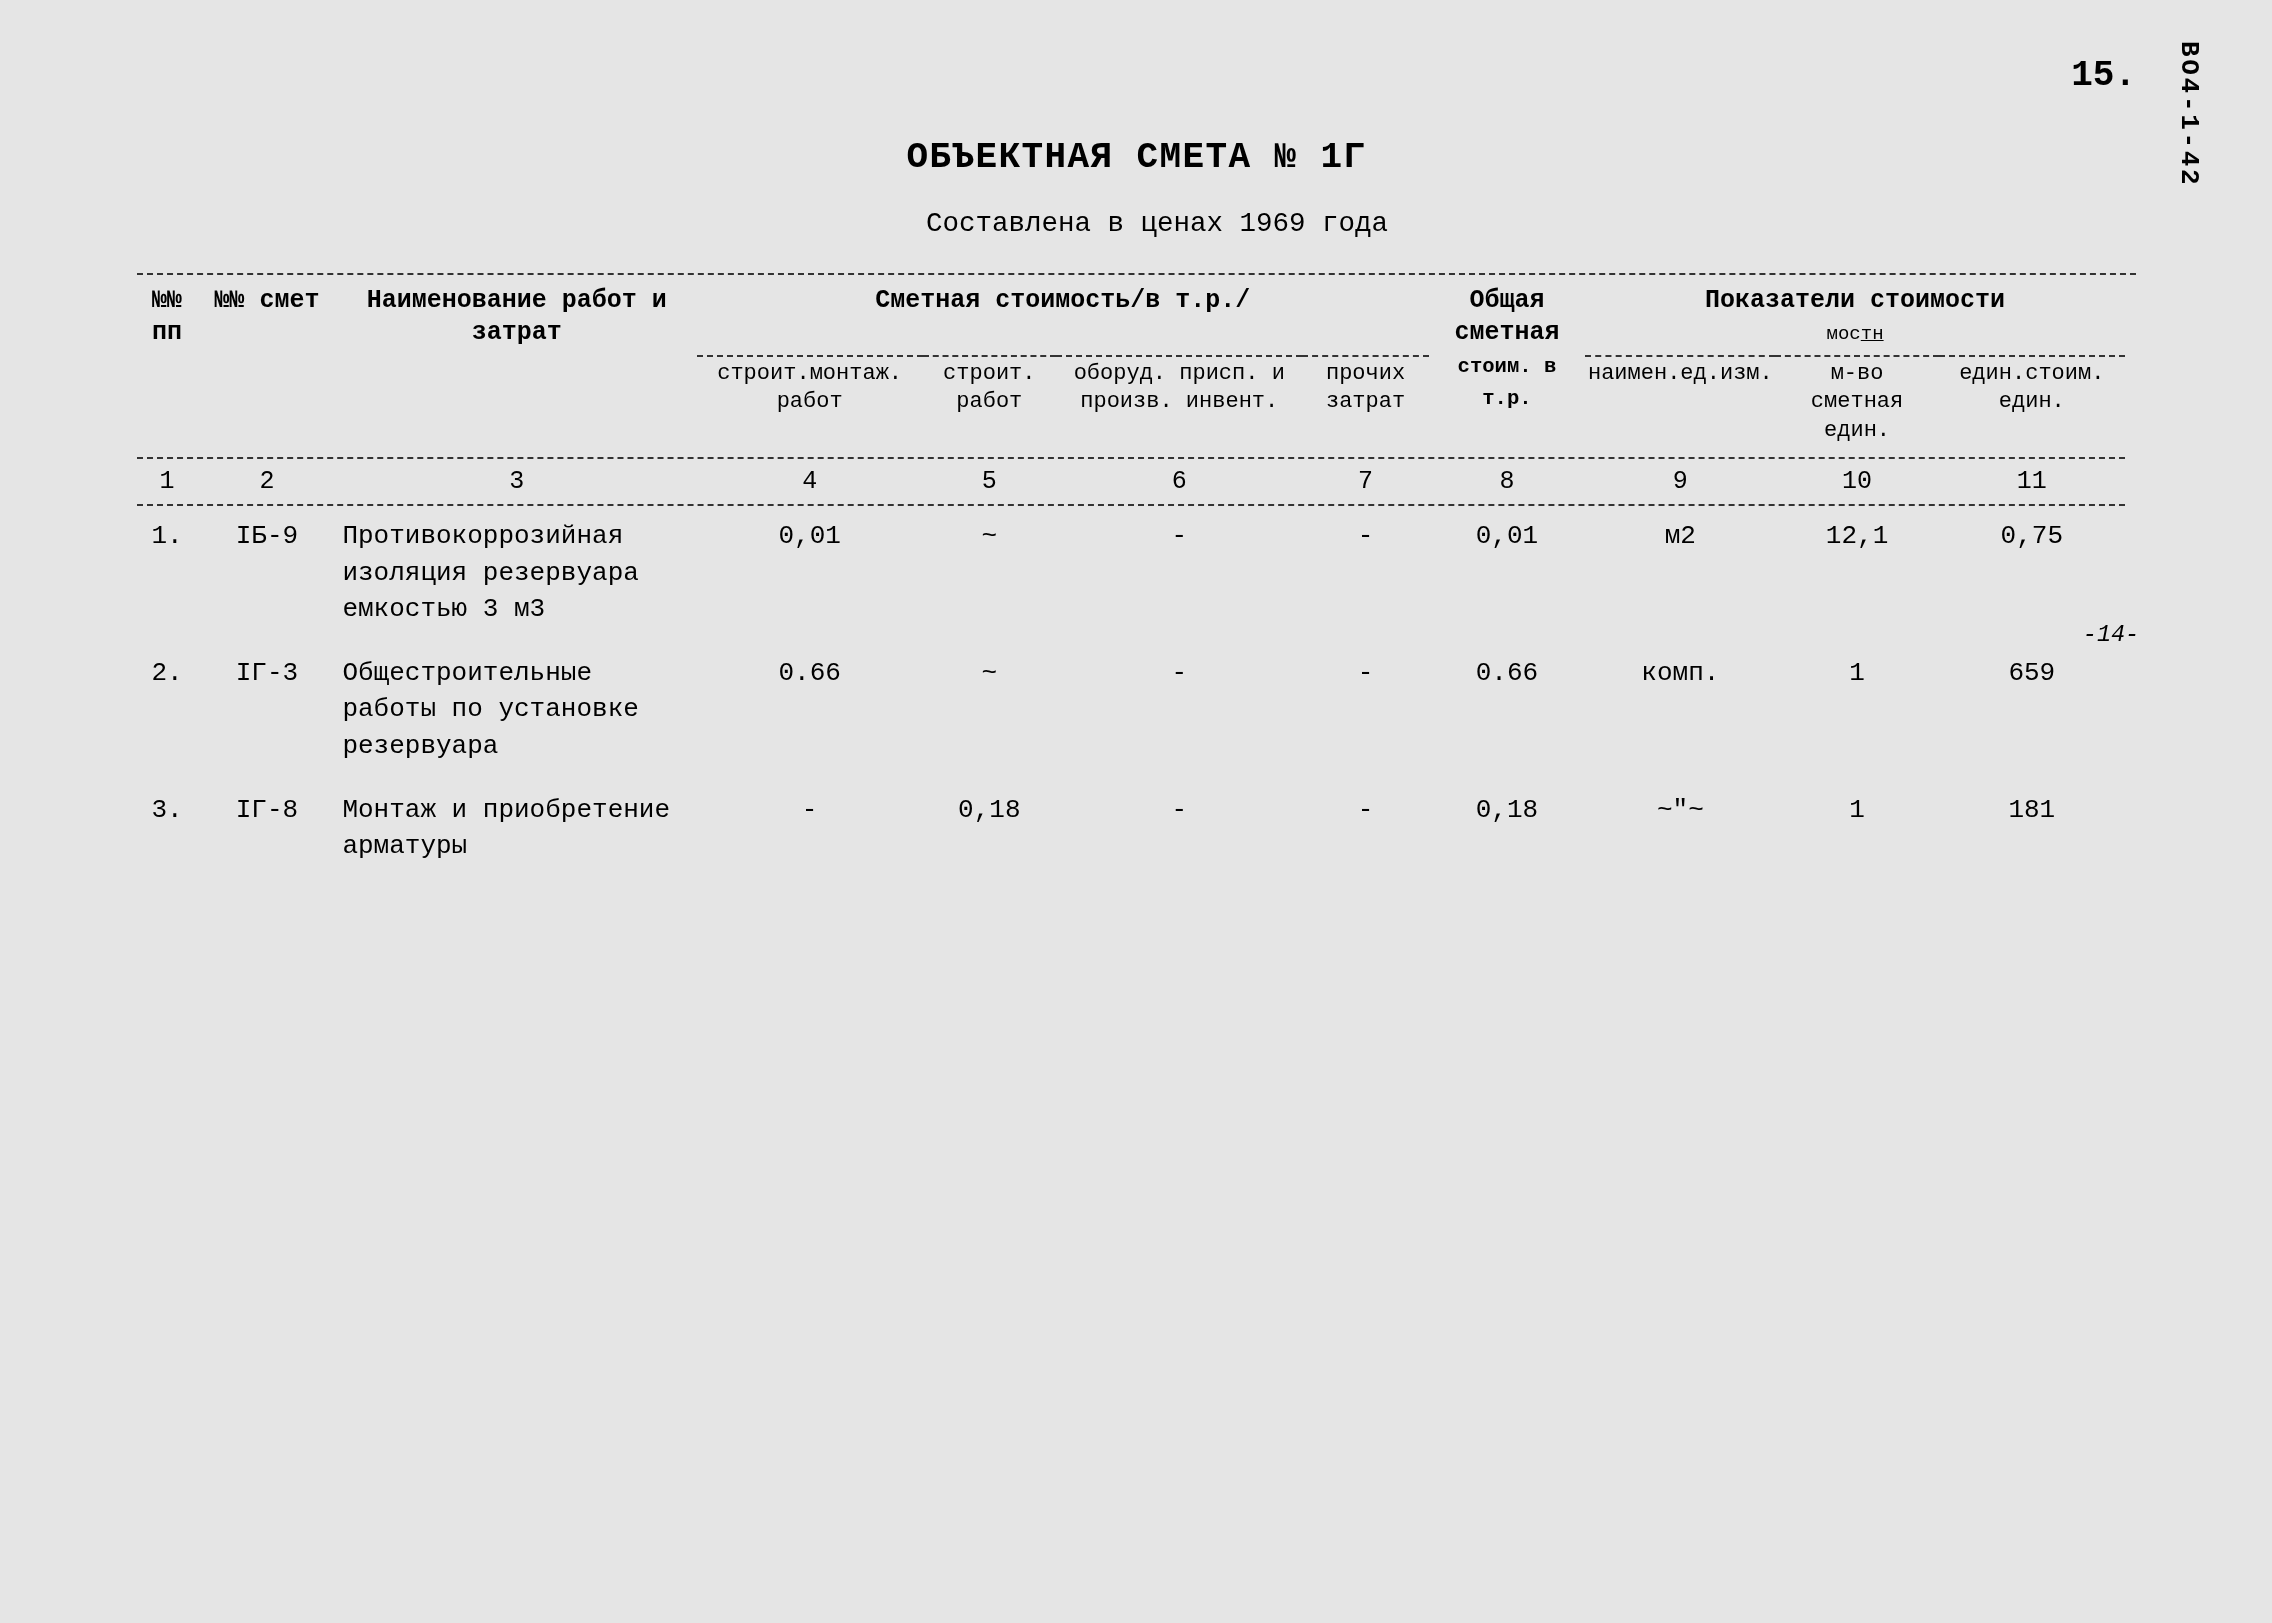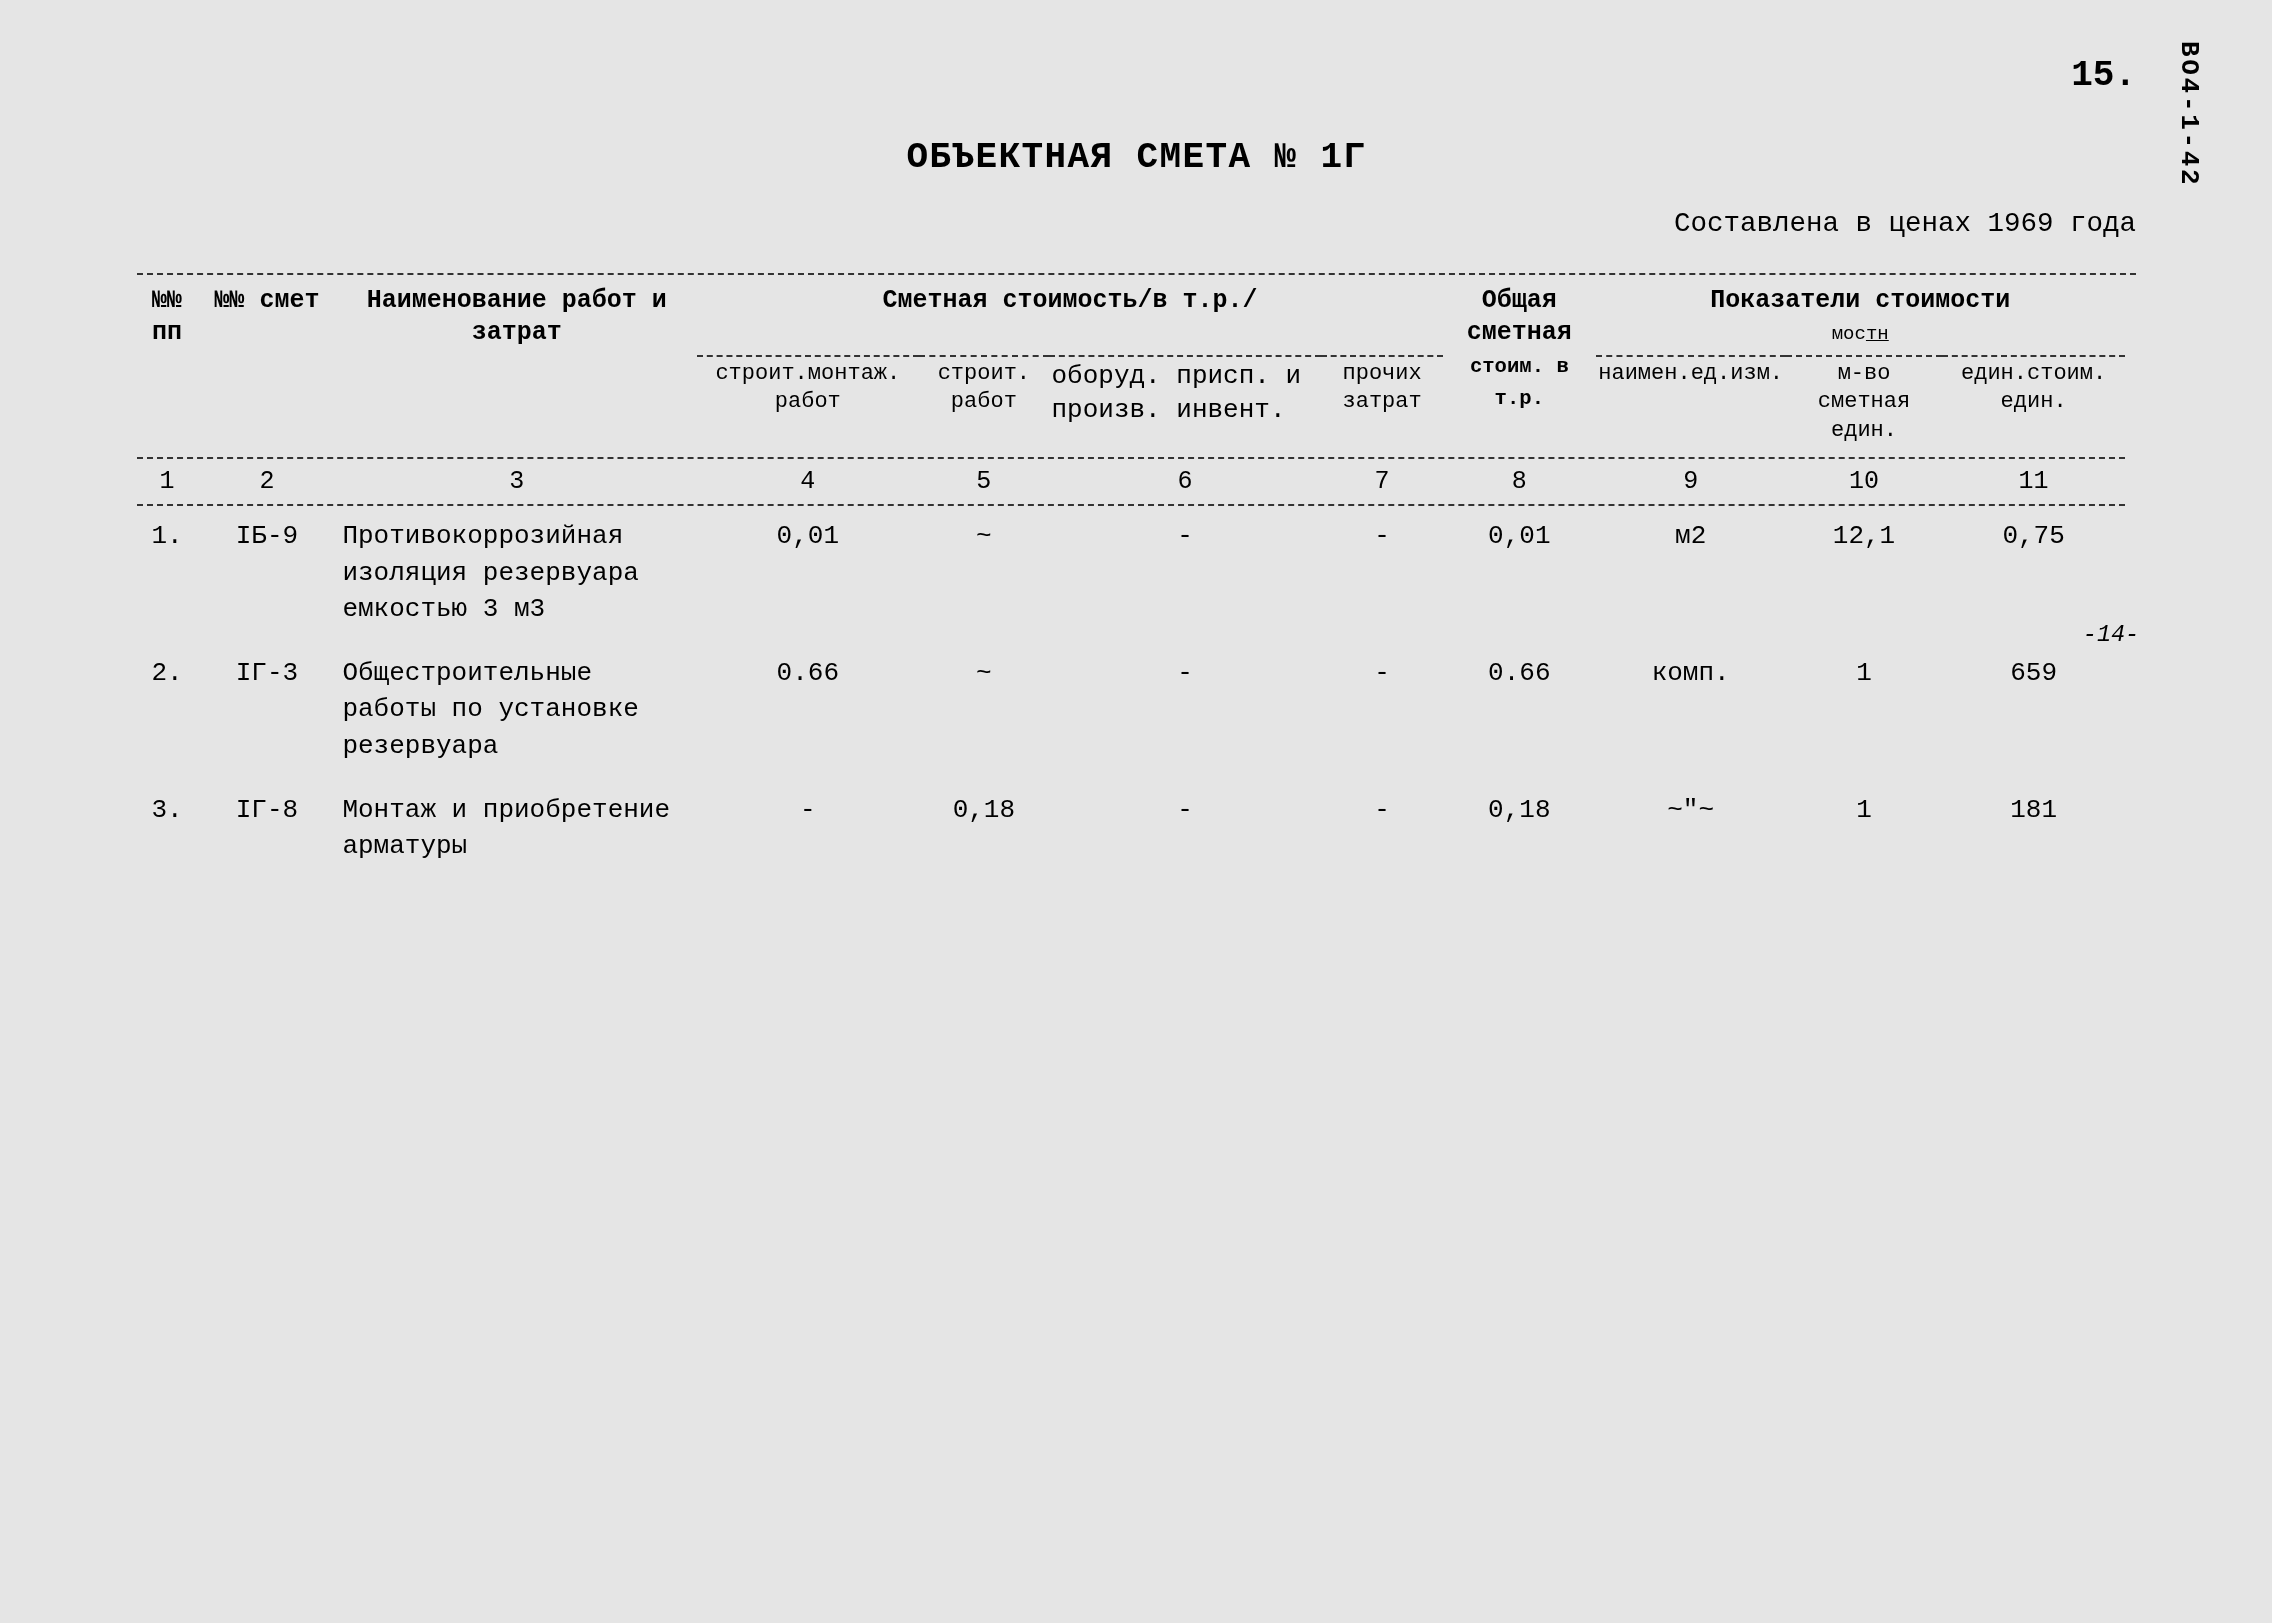--- a/index.html
+++ b/index.html
@@ -56,21 +56,21 @@
       font-size: 27.5px;
       font-family: 'Courier New', Courier, monospace;
       line-height: 1.5;
       text-align: center;
     }
 
     .prices-note {
       font-size: 27.5px;
       font-family: 'Courier New', Courier, monospace;
       margin-top: 30px;
-      text-align: right;
+      text-align: center;
       padding-left: 41px;
     }
 
     .table-container {
       margin-top: 34px;
       width: 100%;
     }
 
     .dashed-line {
       border: none;
@@ -185,21 +185,21 @@
           </td>
           <td class="header-main" rowspan="3"></td>
         </tr>
         <tr class="sub-header-row">
           <td style="text-align:center; font-size:22px; padding: 2.7px;">
             <span>строит.монтаж. работ</span>
           </td>
           <td style="text-align:center; font-size:22px; padding: 2.7px;">
             <span>строит. работ</span>
           </td>
-          <td style="text-align:left; font-size:26px; padding: 2.7px; line-height:1.3;">
+          <td style="text-align:center; font-size:22px; padding: 2.7px; line-height:1.3;">
             <span>оборуд. присп. и произв. инвент.</span>
           </td>
           <td style="text-align:center; font-size:22px; padding: 2.7px;">
             <span>прочих затрат</span>
           </td>
           <td style="text-align:center; font-size:22px; padding: 2.7px; margin-left: 10px;">
             <span>наимен.ед.изм.</span>
           </td>
           <td style="text-align:center; font-size:22px; padding: 2.7px;">
             <span>м-во сметная един.</span>

